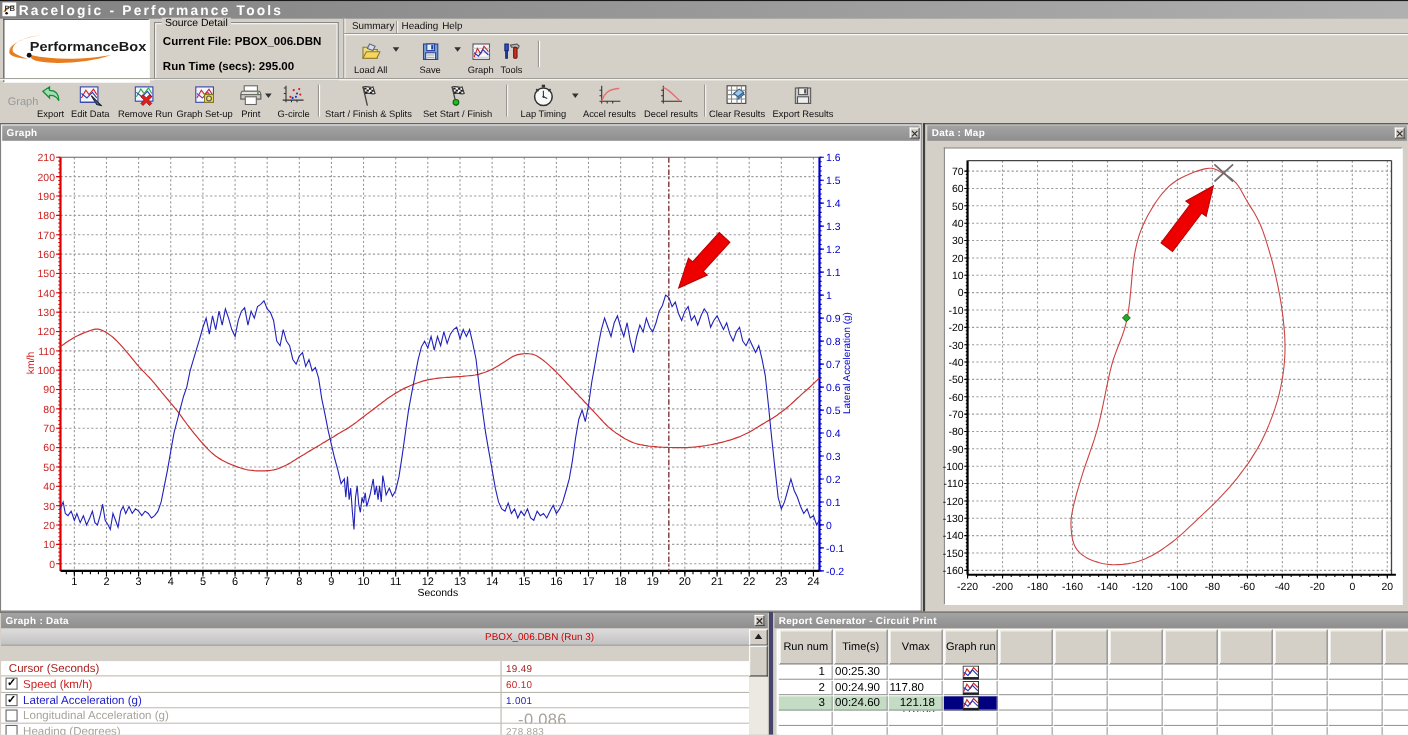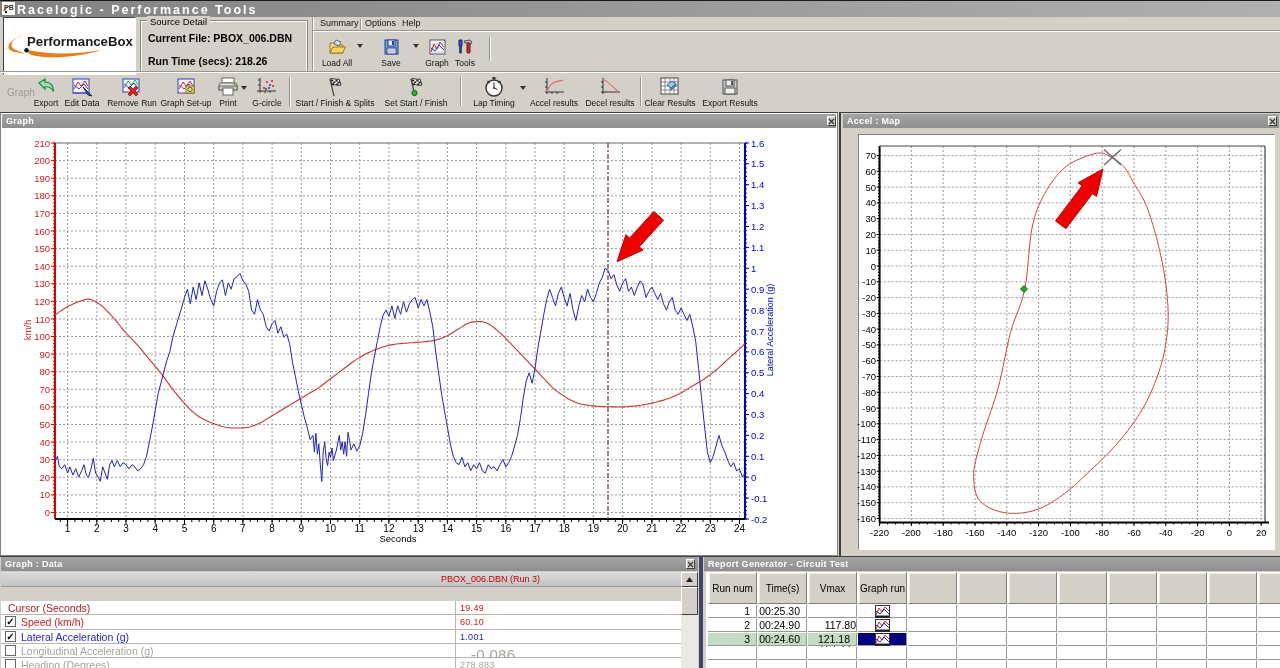--- a/index.html
+++ b/index.html
@@ -25,26 +25,26 @@
 <div class="abs" style="left:3px;top:17px;width:133px;height:58px;background:#fff;border:1px solid #404040;border-right-color:#fff;border-bottom-color:#fff;"><svg width="131" height="56" viewBox="0 0 131 56">
 <path d="M33 14 C18 16 6 21 4 28 C8 20 19 15.5 33 14 Z" fill="#e8822a"></path>
 <path d="M17 18 C9 21 4 26 4.5 30 C5 33 12 35 21 35.5 C14 33 8 31 7.5 28 C7 24 11 20 17 18 Z" fill="#e87c1e"></path>
 <path d="M24 32 C45 37 75 36 97 32 C80 38.5 48 41 32 38 C26 37 22.5 34.5 24 32 Z" fill="#e87c1e"></path>
 <circle cx="22.5" cy="32.2" r="2.2" fill="#111"></circle>
 <text x="23" y="28" font-family="'Liberation Sans',sans-serif" font-size="12" font-weight="bold" fill="#1a1a1a" textLength="106" lengthAdjust="spacingAndGlyphs">PerformanceBox</text>
 </svg></div>
 <div class="abs" style="left:141px;top:21px;width:166px;height:51px;border:1px solid #fff;outline:1px solid #888;">
     <span style="position:absolute;left:5px;top:-6px;background:#d4d0c8;padding:0 3px;font-size:9.5px;">Source Detail</span>
     <div style="position:absolute;left:6px;top:10px;font-weight:bold;font-size:10.5px;">Current File: PBOX_006.DBN</div>
-    <div style="position:absolute;left:6px;top:33px;font-weight:bold;font-size:10.5px;">Run Time (secs): 218.26</div>
+    <div style="position:absolute;left:6px;top:33px;font-weight:bold;font-size:10.5px;">Run Time (secs): 295.00</div>
   </div>
 <div class="abs sep-v" style="left:312px;top:17px;height:54px;"></div>
 <div class="menu" style="left:320px;">Summary</div>
 <div class="abs sep-v" style="left:360px;top:19px;height:11px;"></div>
-<div class="menu" style="left:365px;">Options</div>
+<div class="menu" style="left:365px;">Heading</div>
 <div class="menu" style="left:402px;">Help</div>
 <div class="abs" style="left:313px;top:30px;width:967px;height:0;border-top:1px solid #9a9792;border-bottom:1px solid #fff;"></div>
 <div class="tbbtn" style="left:277px;top:36px;width:120px;"><span class="ic">
       <svg width="17" height="16" viewBox="0 0 17 16">
         <path d="M1 4 L6 4 L7 6 L14 6 L14 14 L1 14 Z" fill="#f0dc82" stroke="#8a7a30"></path>
         <path d="M7 1 L12 3 L10 7 L5 5 Z" fill="#cfe2f4" stroke="#667"></path>
         <path d="M1 14 L4 8 L16.5 8 L13.5 14 Z" fill="#f6d75c" stroke="#8a7a30"></path>
       </svg>
     </span>Load All</div>
 <div class="abs" style="left:357px;top:42px;line-height:4px;"><span style="display:inline-block;width:0;height:0;border-left:3px solid transparent;border-right:3px solid transparent;border-top:4px solid #333;"></span></div>
@@ -720,21 +720,21 @@
     </g>
 <text x="398" y="429.5" font-size="9.5" text-anchor="middle">Seconds</text>
 <text x="31" y="218" font-size="9.5" fill="#cc2222" text-anchor="middle" transform="rotate(-90 31 218)">km/h</text>
 <text x="773" y="218" font-size="9" fill="#0000cc" text-anchor="middle" transform="rotate(-90 773 218)">Lateral Acceleration (g)</text>
 <line x1="608" y1="31" x2="608" y2="407" stroke="#8a4a4a" stroke-width="1.4" stroke-dasharray="5,2,2,2"></line>
 <polyline points="54.5,203.4 55.9,202.4 57.8,201.1 60.1,199.4 62.6,197.7 65.2,196.1 67.6,194.6 70.0,193.4 72.6,192.2 75.2,191.1 77.7,190.0 80.1,189.2 82.2,188.5 84.0,187.9 85.5,187.5 86.8,187.2 88.0,187.1 89.4,187.2 91.0,187.6 92.7,188.3 94.6,189.2 96.6,190.3 98.7,191.6 100.7,193.1 102.7,194.6 104.6,196.4 106.6,198.3 108.5,200.4 110.4,202.5 112.4,204.7 114.3,207.0 116.3,209.2 118.2,211.6 120.2,214.0 122.1,216.4 124.1,218.8 126.0,221.0 128.0,223.2 129.9,225.2 131.9,227.2 133.8,229.2 135.8,231.2 137.7,233.3 139.7,235.6 141.6,237.9 143.6,240.3 145.5,242.7 147.4,245.1 149.4,247.4 151.3,249.7 153.3,252.1 155.2,254.4 157.2,256.7 159.1,259.1 161.1,261.5 163.0,264.1 165.0,266.7 166.9,269.4 168.9,272.1 170.8,274.8 172.8,277.3 174.7,279.8 176.8,282.4 178.8,284.8 180.8,287.2 182.7,289.4 184.5,291.4 186.1,293.2 187.6,294.8 189.0,296.3 190.4,297.7 191.8,299.0 193.2,300.2 194.6,301.4 196.0,302.5 197.4,303.5 198.8,304.5 200.4,305.4 202.0,306.4 203.8,307.3 205.7,308.3 207.6,309.2 209.7,310.0 211.7,310.9 213.7,311.6 215.6,312.4 217.6,313.0 219.5,313.7 221.5,314.3 223.4,314.8 225.4,315.2 227.3,315.5 229.2,315.7 231.2,315.9 233.1,316.0 235.1,316.0 237.0,316.0 239.0,316.0 240.9,316.0 242.9,315.9 244.8,315.8 246.8,315.5 248.7,315.2 250.7,314.7 252.6,314.1 254.6,313.3 256.5,312.6 258.5,311.7 260.4,310.8 262.4,309.7 264.3,308.6 266.2,307.4 268.2,306.2 270.1,304.9 272.1,303.7 274.0,302.6 276.0,301.4 277.9,300.2 279.9,299.0 281.8,297.9 283.8,296.7 285.7,295.5 287.7,294.3 289.6,293.2 291.6,292.0 293.5,290.8 295.5,289.7 297.4,288.5 299.4,287.3 301.3,286.1 303.3,285.0 305.2,283.8 307.1,282.6 309.1,281.5 311.0,280.3 313.0,279.2 314.9,278.1 316.9,276.9 318.8,275.6 320.8,274.2 322.7,272.8 324.7,271.3 326.6,269.8 328.6,268.3 330.5,266.8 332.5,265.3 334.4,263.8 336.4,262.4 338.3,260.9 340.3,259.4 342.2,258.0 344.1,256.5 346.1,255.0 348.0,253.5 350.0,252.0 351.9,250.5 353.9,249.2 355.8,247.9 357.8,246.6 359.7,245.4 361.7,244.3 363.6,243.2 365.6,242.1 367.5,241.1 369.5,240.2 371.4,239.3 373.4,238.4 375.3,237.6 377.3,236.9 379.2,236.2 381.2,235.5 383.1,234.9 385.0,234.3 387.0,233.8 388.9,233.3 390.9,232.9 392.8,232.6 394.8,232.3 396.7,232.0 398.7,231.8 400.6,231.6 402.6,231.4 404.5,231.2 406.5,231.1 408.4,231.0 410.4,230.8 412.3,230.7 414.3,230.6 416.2,230.4 418.2,230.3 420.1,230.2 422.1,230.0 424.0,229.8 425.9,229.6 427.9,229.4 429.8,229.2 431.8,228.9 433.7,228.5 435.7,228.1 437.6,227.5 439.6,226.9 441.5,226.2 443.5,225.4 445.4,224.6 447.4,223.7 449.4,222.6 451.4,221.5 453.4,220.2 455.4,218.9 457.3,217.7 459.1,216.6 460.7,215.6 462.2,214.6 463.6,213.7 465.0,212.8 466.4,212.0 467.8,211.4 469.3,210.8 470.7,210.4 472.2,210.1 473.7,209.9 475.1,209.7 476.6,209.6 478.0,209.5 479.5,209.5 481.0,209.6 482.4,209.8 483.9,210.0 485.3,210.5 486.8,211.0 488.2,211.7 489.5,212.5 491.0,213.4 492.5,214.5 494.1,215.8 495.9,217.2 497.8,218.8 499.8,220.6 501.8,222.5 503.8,224.4 505.8,226.3 507.7,228.3 509.7,230.3 511.6,232.4 513.6,234.5 515.5,236.6 517.5,238.6 519.4,240.7 521.4,242.7 523.3,244.8 525.3,246.8 527.2,248.9 529.2,250.9 531.1,253.0 533.1,255.0 535.0,257.1 537.0,259.2 538.9,261.2 540.9,263.3 542.8,265.4 544.7,267.5 546.7,269.6 548.6,271.7 550.6,273.7 552.5,275.6 554.5,277.3 556.4,278.9 558.4,280.4 560.3,281.8 562.3,283.1 564.2,284.4 566.2,285.6 568.1,286.8 570.1,287.8 572.0,288.8 574.0,289.7 575.9,290.5 577.9,291.2 579.8,291.7 581.7,292.2 583.7,292.5 585.6,292.9 587.6,293.2 589.6,293.5 591.6,293.7 593.6,293.9 595.6,294.1 597.5,294.3 599.3,294.4 600.8,294.5 602.2,294.6 603.5,294.6 604.8,294.7 606.3,294.7 608.0,294.8 610.2,294.8 612.6,294.9 615.2,294.9 617.8,295.0 620.3,295.0 622.6,294.9 624.8,294.9 626.8,294.7 628.7,294.6 630.5,294.4 632.4,294.3 634.3,294.1 636.3,293.8 638.2,293.6 640.2,293.3 642.1,293.0 644.1,292.6 646.0,292.3 648.0,291.9 649.9,291.5 651.9,291.1 653.8,290.6 655.8,290.2 657.7,289.7 659.7,289.1 661.6,288.6 663.5,288.1 665.5,287.5 667.4,286.8 669.4,286.1 671.3,285.4 673.3,284.6 675.2,283.7 677.2,282.8 679.1,281.9 681.1,280.9 683.0,279.8 685.0,278.6 686.9,277.4 688.9,276.2 690.8,275.0 692.8,273.8 694.7,272.7 696.7,271.5 698.6,270.4 700.5,269.3 702.5,268.1 704.4,266.8 706.4,265.4 708.3,264.0 710.3,262.6 712.2,261.1 714.2,259.6 716.1,258.0 718.1,256.3 720.0,254.6 722.0,252.8 723.9,251.0 725.9,249.2 727.8,247.4 729.8,245.6 731.9,243.7 734.1,241.8 736.1,240.0 737.9,238.3 739.5,236.9 740.8,235.6 741.9,234.5 742.9,233.6 743.6,232.8 744.3,232.1 744.8,231.6" fill="none" stroke="#cc3333" stroke-width="1.1"></polyline>
 <polyline points="54.5,350.6 57.4,344.3 59.4,354.8 61.8,356.8 64.7,352.7 67.6,361.0 69.9,354.8 72.9,363.1 75.8,356.8 78.7,365.2 81.6,358.9 84.0,352.7 86.3,363.1 88.6,365.2 91.0,356.8 93.3,346.4 95.6,361.0 98.3,365.2 100.3,369.4 102.7,354.8 105.0,361.0 107.3,367.3 109.7,352.7 112.0,348.5 114.3,354.8 117.3,348.5 120.2,354.8 123.1,350.6 126.0,352.7 128.9,356.8 131.9,352.7 134.8,354.8 137.7,358.9 140.6,356.8 143.6,352.7 146.5,344.3 149.4,329.7 152.3,315.1 155.2,298.4 158.2,281.6 162.5,264.9 166.9,248.2 169.8,239.9 172.8,225.2 177.1,210.6 181.5,196.0 184.5,185.5 187.4,177.2 190.3,191.8 193.2,175.1 196.1,187.6 199.1,170.9 202.0,183.5 204.9,168.8 207.8,177.2 210.7,187.6 213.7,193.9 216.6,179.3 219.5,170.9 222.4,167.8 225.4,183.5 228.3,170.9 231.2,177.2 234.1,166.7 237.0,164.7 240.0,161.5 242.9,168.8 245.8,172.0 248.7,179.3 251.6,198.1 254.6,202.3 257.5,187.6 260.4,198.1 263.3,202.3 266.2,214.8 269.2,219.0 272.1,211.7 275.0,208.5 277.9,221.1 280.9,214.8 283.8,225.2 286.7,222.1 289.6,231.5 292.5,250.3 295.5,264.9 298.4,279.6 301.3,292.1 304.2,304.6 307.1,315.1 310.1,327.6 313.0,323.4 314.4,340.1 315.9,321.3 317.4,342.2 318.8,331.8 320.3,352.7 321.8,369.4 323.2,340.1 324.7,329.7 326.1,346.4 327.6,353.7 329.1,340.1 330.5,345.4 332.0,336.0 333.4,348.5 336.4,338.0 339.3,323.4 340.7,338.0 342.2,329.7 343.7,342.2 345.1,329.7 346.6,344.3 348.0,320.3 349.5,328.6 351.0,338.0 353.9,331.8 356.8,339.1 359.7,333.9 362.7,321.3 365.6,302.5 368.5,281.6 371.4,260.8 374.3,245.1 377.3,229.4 380.2,214.8 383.1,203.3 386.0,198.1 388.9,204.3 391.9,193.9 394.8,206.4 397.7,193.9 400.6,202.3 403.5,189.7 406.5,200.2 409.4,191.8 412.3,187.6 415.2,185.5 418.2,196.0 421.1,187.6 424.0,193.9 426.9,187.6 429.8,200.2 432.8,214.8 435.7,239.9 438.6,260.8 441.5,281.6 444.4,298.4 447.4,315.1 450.3,331.8 453.2,344.3 456.1,350.6 459.1,352.7 462.0,345.4 464.9,354.8 467.8,350.6 470.7,358.9 473.7,352.7 476.6,356.8 479.5,350.6 482.4,358.9 485.3,361.0 488.3,352.7 491.2,356.8 494.1,354.8 497.0,358.9 500.0,352.7 502.9,347.4 505.8,354.8 508.7,350.6 511.6,344.3 514.6,333.9 517.5,323.4 520.4,306.7 523.3,285.8 526.2,269.1 529.2,260.8 532.1,271.2 535.0,256.6 537.9,235.7 540.9,219.0 543.8,202.3 546.7,187.6 549.6,177.2 552.5,185.5 555.5,193.9 558.4,181.4 561.3,175.1 564.2,185.5 567.1,193.9 570.1,181.4 573.0,198.1 575.9,208.5 578.8,193.9 581.7,183.5 584.7,189.7 587.6,177.2 590.5,185.5 593.4,189.7 596.4,181.4 599.3,170.9 602.2,165.7 605.1,156.3 608.0,158.4 611.0,166.7 613.9,162.6 616.8,173.0 619.7,179.3 622.6,170.9 625.6,166.7 628.5,179.3 631.4,175.1 634.3,183.5 637.3,175.1 640.2,168.8 643.1,173.0 646.0,185.5 648.9,179.3 651.9,175.1 654.8,181.4 657.7,187.6 660.6,181.4 663.5,191.8 666.5,198.1 669.4,189.7 672.3,185.5 675.2,198.1 678.2,202.3 681.1,196.0 684.0,202.3 686.9,208.5 689.8,202.3 692.8,214.8 695.7,229.4 698.6,256.6 701.5,285.8 704.4,313.0 707.4,340.1 710.3,350.6 713.2,344.3 716.1,333.9 719.0,323.4 722.0,333.9 724.9,340.1 727.8,348.5 730.7,354.8 733.7,350.6 736.6,358.9 739.5,356.8 742.4,365.2 744.8,361.0" fill="none" stroke="#2222bb" stroke-width="1"></polyline>
 <polygon points="0,0 8.9,-27.0 12.7,-23.7 36.9,-50.3 46.5,-41.5 22.3,-14.9 26.0,-11.6" transform="translate(617,149.7)" fill="#ee0000" stroke="#bb0000"></polygon>
 </svg>
 <div class="abs" style="left:839px;top:112px;width:441px;height:444px;background:#d4d0c8;border-top:1px solid #404040;border-left:2px solid #404040;"></div>
-<div class="abs phead" style="left:843px;top:114px;width:436px;">Accel : Map</div>
+<div class="abs phead" style="left:843px;top:114px;width:436px;">Data : Map</div>
 <div class="closebox" style="left:1268px;top:116px;"><svg width="7" height="7" viewBox="0 0 7 7" style="margin-top:1px">
       <path d="M1 1 L6 6 M6 1 L1 6" stroke="#333" stroke-width="1.2"></path>
     </svg></div>
 <div class="abs" style="left:858px;top:134px;width:417px;height:416px;background:#fff;border:1px solid #808080;border-right-color:#fff;border-bottom-color:#fff;"></div>
 <svg class="abs" style="left:841px;top:112px;" width="439" height="443" viewBox="0 0 439 443">
 <g class="grid">
       <line x1="38.6" y1="34" x2="38.6" y2="410.5"></line>
       <line x1="70.4" y1="34" x2="70.4" y2="410.5"></line>
       <line x1="102.2" y1="34" x2="102.2" y2="410.5"></line>
       <line x1="134.0" y1="34" x2="134.0" y2="410.5"></line>
@@ -1067,21 +1067,21 @@
 <span style="position:absolute;left:454px;top:0;width:1px;height:14.2px;background:#b8b5ae;"></span>
 </div>
 <div class="abs" style="left:681px;top:572px;width:17px;height:96px;background:#ece9e2;">
     <div style="position:absolute;left:0;top:0;width:17px;height:15px;background:#d4d0c8;border:1px solid #404040;border-top-color:#fff;border-left-color:#fff;text-align:center;line-height:11px;"><svg width="7" height="5" viewBox="0 0 7 5">
         <path d="M3.5 0 L7 5 L0 5 Z" fill="#222"></path>
       </svg></div>
     <div style="position:absolute;left:0;top:15px;width:17px;height:28px;background:#d4d0c8;border:1px solid #404040;border-top-color:#fff;border-left-color:#fff;"></div>
   </div>
 <div class="abs" style="left:699px;top:556px;width:4px;height:112px;background:#45456b;"></div>
 <div class="abs" style="left:703px;top:556px;width:577px;height:112px;background:#d4d0c8;border-top:1px solid #404040;"></div>
-<div class="abs phead" style="left:704px;top:557px;width:576px;">Report Generator - Circuit Test</div>
+<div class="abs phead" style="left:704px;top:557px;width:576px;">Report Generator - Circuit Print</div>
 <div class="abs" style="left:706px;top:572px;width:574px;height:96px;background:#fff;">
 <div style="position:absolute;left:2px;top:0;width:49px;height:32px;background:#d4d0c8;border:1px solid #808080;border-top-color:#fff;border-left-color:#fff;box-shadow:inset 1px 1px 0 #f0eee8;text-align:center;line-height:32px;font-size:10px;">Run num</div>
 <div style="position:absolute;left:52px;top:0;width:49px;height:32px;background:#d4d0c8;border:1px solid #808080;border-top-color:#fff;border-left-color:#fff;box-shadow:inset 1px 1px 0 #f0eee8;text-align:center;line-height:32px;font-size:10px;">Time(s)</div>
 <div style="position:absolute;left:102px;top:0;width:49px;height:32px;background:#d4d0c8;border:1px solid #808080;border-top-color:#fff;border-left-color:#fff;box-shadow:inset 1px 1px 0 #f0eee8;text-align:center;line-height:32px;font-size:10px;">Vmax</div>
 <div style="position:absolute;left:152px;top:0;width:49px;height:32px;background:#d4d0c8;border:1px solid #808080;border-top-color:#fff;border-left-color:#fff;box-shadow:inset 1px 1px 0 #f0eee8;text-align:center;line-height:32px;font-size:10px;">Graph run</div>
 <div style="position:absolute;left:202px;top:0;width:49px;height:32px;background:#d4d0c8;border:1px solid #808080;border-top-color:#fff;border-left-color:#fff;box-shadow:inset 1px 1px 0 #f0eee8;text-align:center;line-height:32px;font-size:10px;"></div>
 <div style="position:absolute;left:252px;top:0;width:49px;height:32px;background:#d4d0c8;border:1px solid #808080;border-top-color:#fff;border-left-color:#fff;box-shadow:inset 1px 1px 0 #f0eee8;text-align:center;line-height:32px;font-size:10px;"></div>
 <div style="position:absolute;left:302px;top:0;width:49px;height:32px;background:#d4d0c8;border:1px solid #808080;border-top-color:#fff;border-left-color:#fff;box-shadow:inset 1px 1px 0 #f0eee8;text-align:center;line-height:32px;font-size:10px;"></div>
 <div style="position:absolute;left:352px;top:0;width:49px;height:32px;background:#d4d0c8;border:1px solid #808080;border-top-color:#fff;border-left-color:#fff;box-shadow:inset 1px 1px 0 #f0eee8;text-align:center;line-height:32px;font-size:10px;"></div>
 <div style="position:absolute;left:402px;top:0;width:49px;height:32px;background:#d4d0c8;border:1px solid #808080;border-top-color:#fff;border-left-color:#fff;box-shadow:inset 1px 1px 0 #f0eee8;text-align:center;line-height:32px;font-size:10px;"></div>
@@ -1113,21 +1113,21 @@
 <div style="position:absolute;left:452px;top:33px;width:49px;height:13px;background:#fff;border-right:1px solid #999;border-bottom:1px solid #999;font-size:10.5px;line-height:13px;"></div>
 <div style="position:absolute;left:502px;top:33px;width:49px;height:13px;background:#fff;border-right:1px solid #999;border-bottom:1px solid #999;font-size:10.5px;line-height:13px;"></div>
 <div style="position:absolute;left:552px;top:33px;width:27px;height:13px;background:#fff;border-right:1px solid #999;border-bottom:1px solid #999;font-size:10.5px;line-height:13px;"></div>
 <div style="position:absolute;left:2px;top:47px;width:49px;height:13px;background:#fff;border-right:1px solid #999;border-bottom:1px solid #999;font-size:10.5px;line-height:13px;">
       <span style="position:absolute;right:6px;top:0;">2</span>
     </div>
 <div style="position:absolute;left:52px;top:47px;width:49px;height:13px;background:#fff;border-right:1px solid #999;border-bottom:1px solid #999;font-size:10.5px;line-height:13px;">
       <span style="position:absolute;right:6px;top:0;">00:24.90</span>
     </div>
 <div style="position:absolute;left:102px;top:47px;width:49px;height:13px;background:#fff;border-right:1px solid #999;border-bottom:1px solid #999;font-size:10.5px;line-height:13px;">
-      <span style="position:absolute;right:0;top:0;">117.80</span>
+      <span style="position:absolute;right:16px;top:0;">117.80</span>
     </div>
 <div style="position:absolute;left:152px;top:47px;width:49px;height:13px;background:#fff;border-right:1px solid #999;border-bottom:1px solid #999;font-size:10.5px;line-height:13px;">
       <span style="position:absolute;left:17px;top:0;"><svg width="15" height="13" viewBox="0 0 15 13">
           <rect x="0.5" y="0.5" width="14" height="12" fill="#fff" stroke="#333"></rect>
           <polyline points="1,10 4,3 7,7 10,2 14,6" fill="none" stroke="#cc2222"></polyline>
           <polyline points="1,6 5,9 9,4 14,9" fill="none" stroke="#2233bb"></polyline>
           <rect x="0.5" y="10.5" width="14" height="2" fill="#222"></rect>
         </svg></span>
     </div>
 <div style="position:absolute;left:202px;top:47px;width:49px;height:13px;background:#fff;border-right:1px solid #999;border-bottom:1px solid #999;font-size:10.5px;line-height:13px;"></div>

